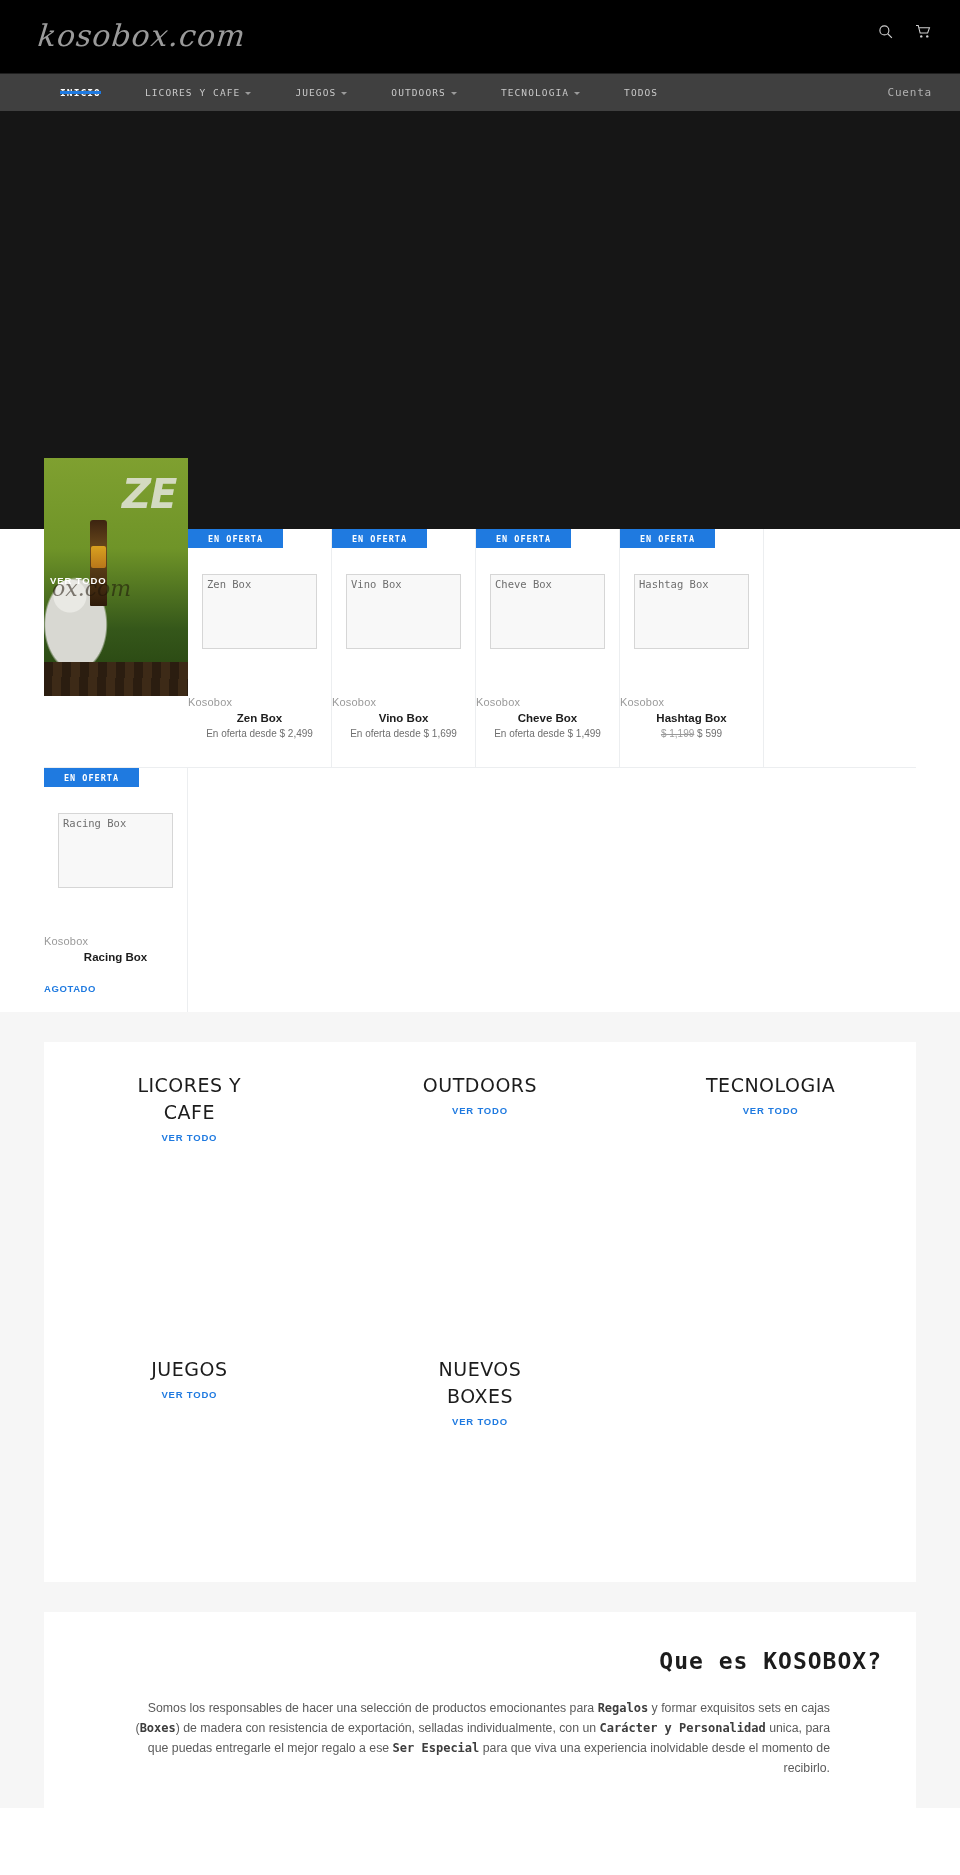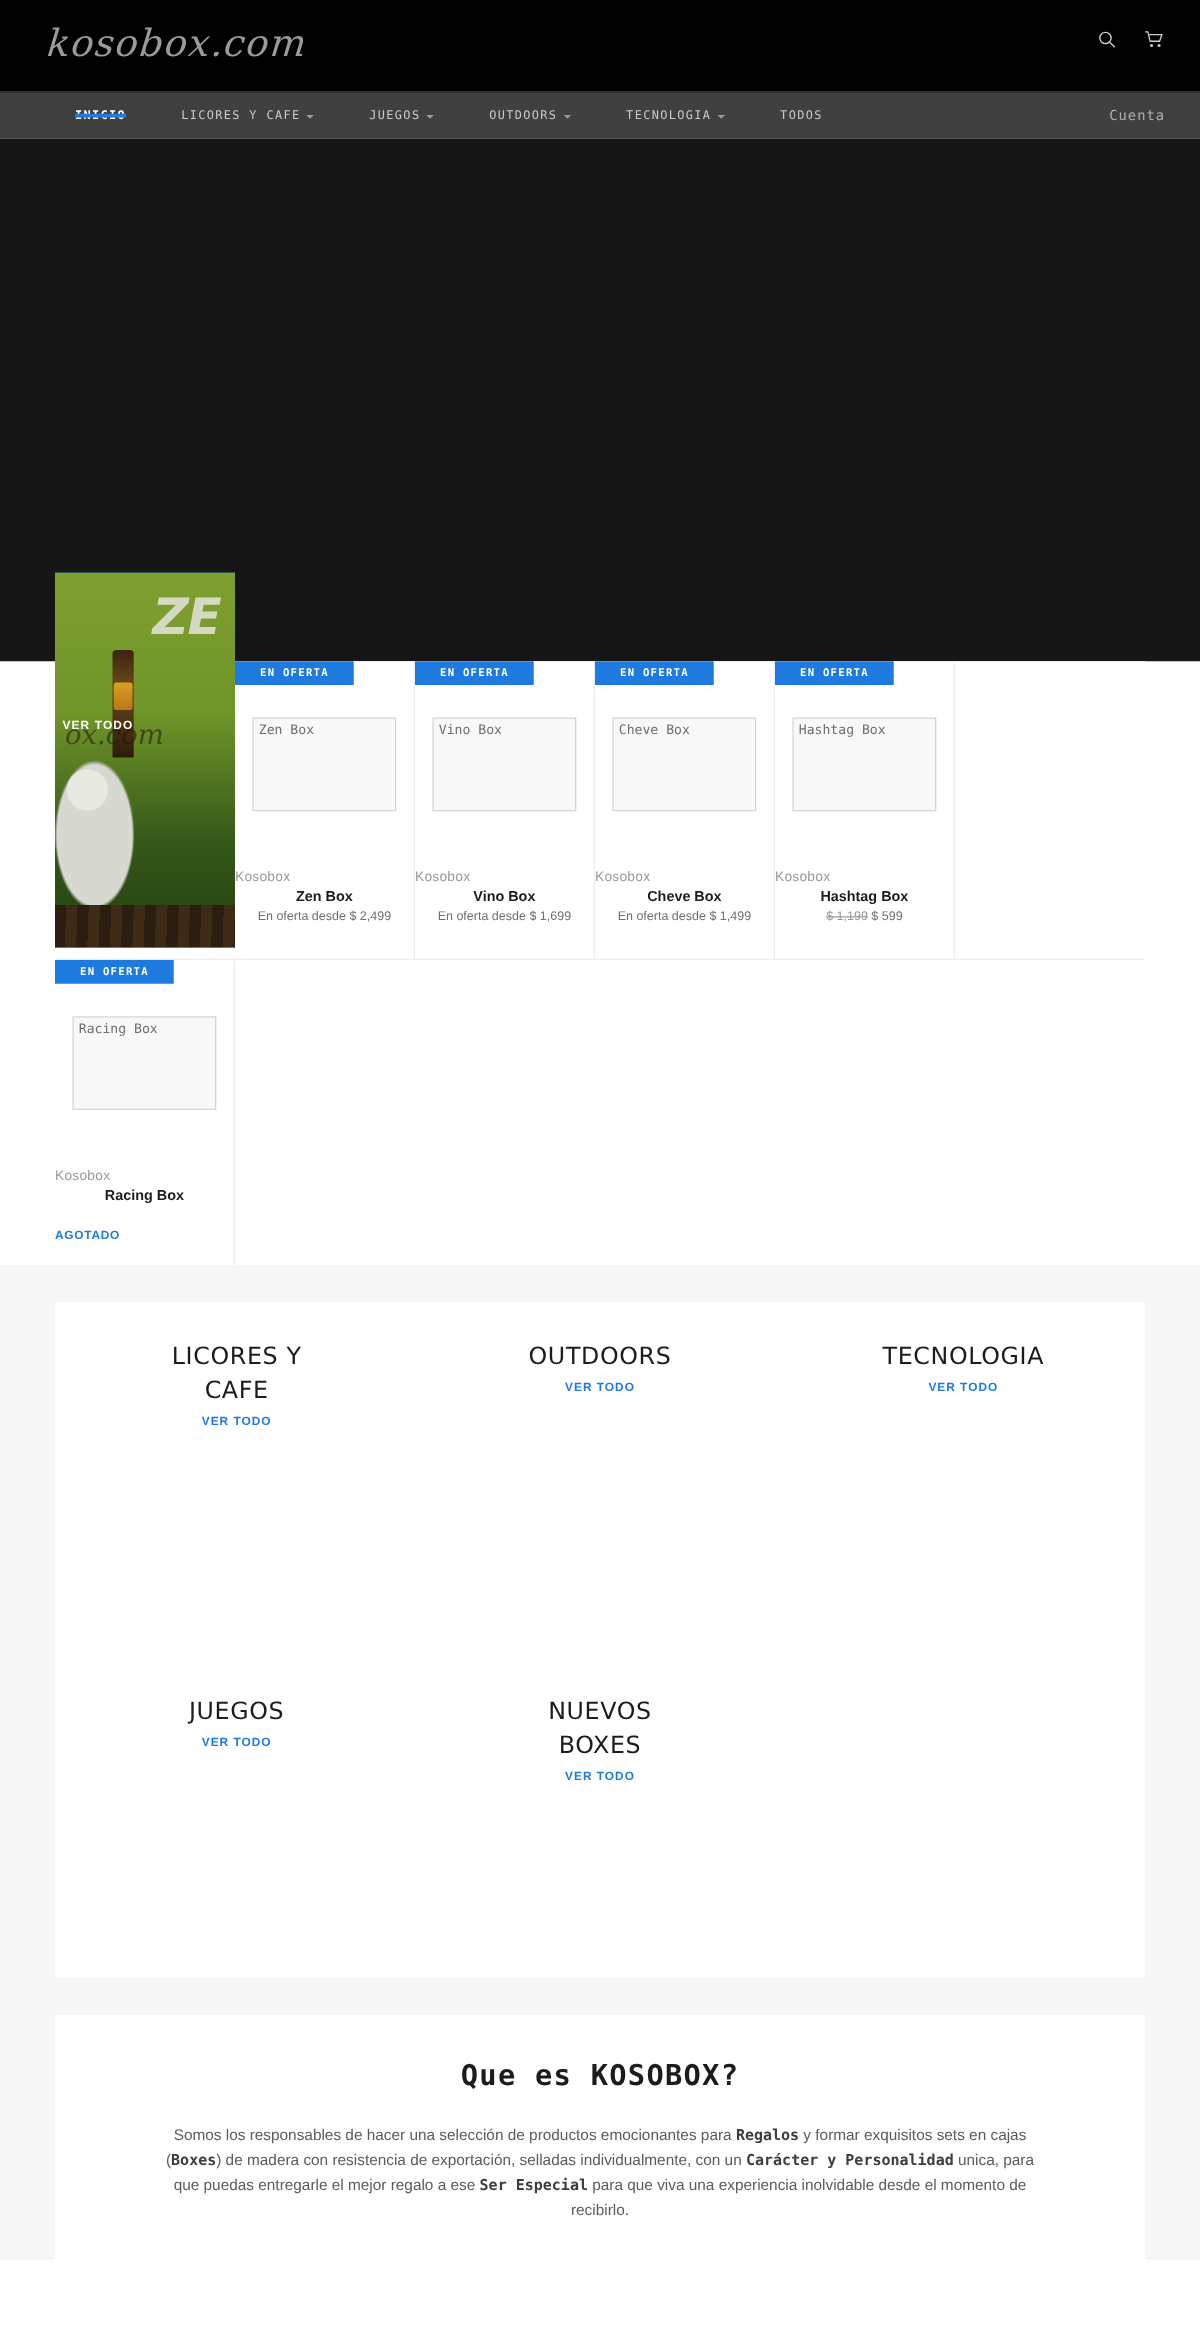--- a/index.html
+++ b/index.html
@@ -108,21 +108,21 @@
     margin:0 44px;
     min-height:429px;
   }
 
   
   .promo-tile{
     position:absolute;
     left:0;
     top:-71px;
     width:144px;
-    height:300px;
+    height:238px;
     overflow:hidden;
     background:#0369a1;
     cursor:pointer;
   }
   .promo-photo{
     position:absolute; inset:0;
     background:
       radial-gradient(circle at 18% 58%, #e9e9e4 0 16px, rgba(233,233,228,0) 17px),
       radial-gradient(ellipse at 22% 70%, #d8d8d2 0 30px, rgba(216,216,210,0) 32px),
       linear-gradient(180deg,#7fa030 0%, #6f9428 38%, #35571a 72%, #24400f 100%);
@@ -333,21 +333,21 @@
 
   
   .about-section{
     background:#f6f6f6;
     padding:30px 0 0;
   }
   .about-wrap{
     background:#ffffff;
     margin:0 44px;
     padding:36px 34px 30px;
-    text-align:center;
+    text-align:right;
   }
   .about-title{
     font-family:"DejaVu Sans Mono", monospace;
     font-size:23px;
     font-weight:bold;
     letter-spacing:1px;
     color:#1c1c1c;
     margin-bottom:24px;
   }
   .about-text{

